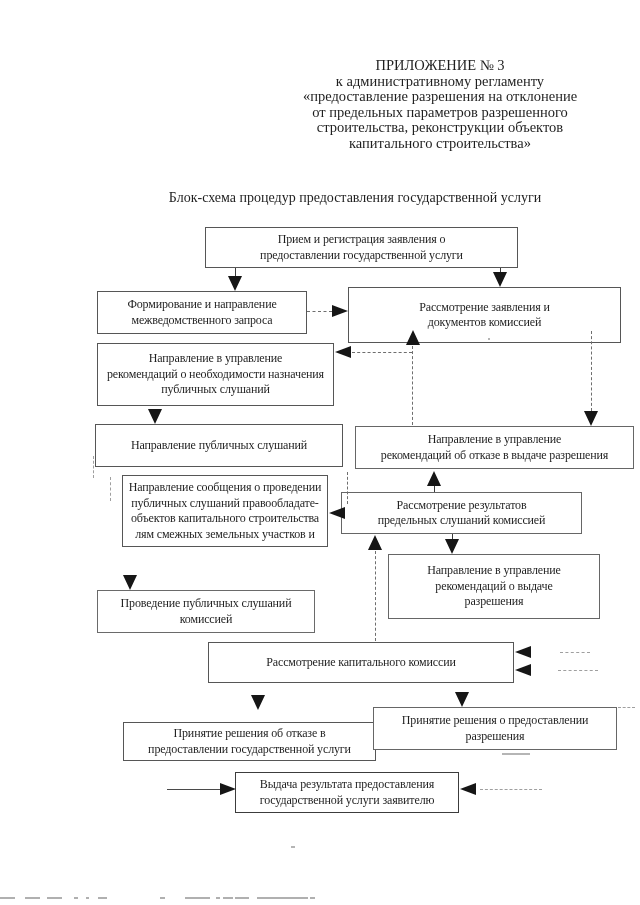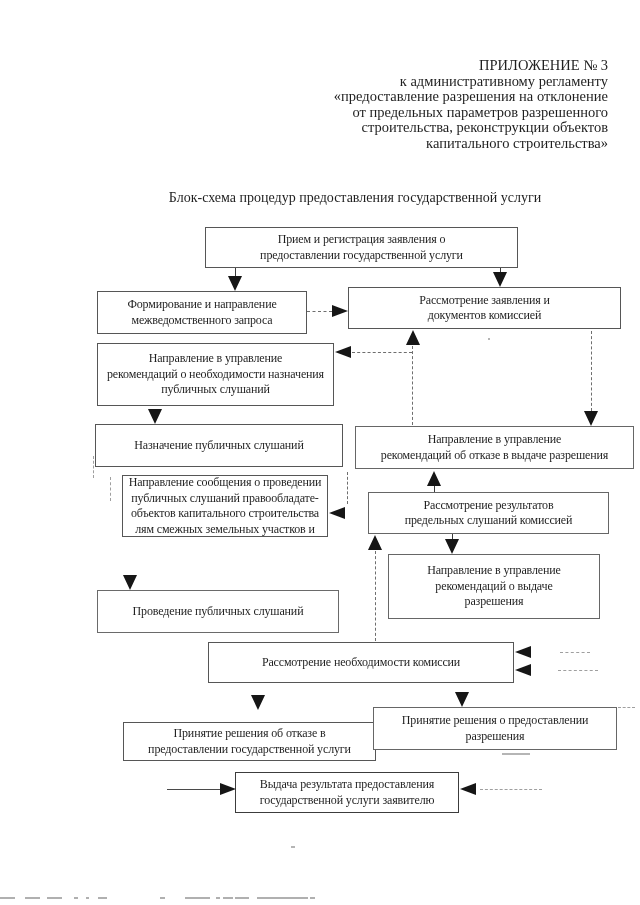--- a/index.html
+++ b/index.html
@@ -6,43 +6,43 @@
   .page{
     position:relative;width:640px;height:905px;background:#ffffff;
     font-family:"Liberation Serif","DejaVu Serif",serif;color:#1f1f1f;
     overflow:hidden;margin:0 auto;
   }
   
   .hdr{
     position:absolute;left:272px;top:58px;width:336px;
     text-align:center;font-size:14.5px;line-height:15.5px;
   }
-  .hdr span{display:block;text-align:right;}
+  .hdr span{display:block;}
   
   .ttl{
     position:absolute;left:100px;top:190px;width:510px;
     text-align:center;font-size:14px;line-height:16px;
   }
   
   .node{
     position:absolute;box-sizing:border-box;border:1px solid #565656;
     display:flex;align-items:center;justify-content:center;
     text-align:center;font-size:12px;line-height:15.5px;
     letter-spacing:-0.15px;padding:1px 3px;background:#fff;
   }
   .node .tx span{display:block;white-space:nowrap;}
   .n1 {left:205px;top:227px;width:313px;height:41px;}
   .n2 {left:97px; top:291px;width:210px;height:43px;}
-  .n3 {left:348px;top:287px;width:273px;height:42px;}
+  .n3 {left:348px;top:287px;width:273px;height:56px;}
   .n4 {left:97px; top:343px;width:237px;height:63px;}
   .n5 {left:95px; top:424px;width:248px;height:43px;}
   .n6 {left:355px;top:426px;width:279px;height:43px;border-color:#666;}
-  .n7 {left:122px;top:475px;width:206px;height:62px;}
-  .n8 {left:368px;top:492px;width:241px;height:42px;border-color:#666;}
-  .n9 {left:97px; top:590px;width:242px;height:43px;border-color:#6a6a6a;}
+  .n7 {left:122px;top:475px;width:206px;height:72px;}
+  .n8 {left:341px;top:492px;width:241px;height:42px;border-color:#666;}
+  .n9 {left:97px; top:590px;width:218px;height:43px;border-color:#6a6a6a;}
   .n10{left:388px;top:554px;width:212px;height:65px;border-color:#666;}
   .n11{left:208px;top:642px;width:306px;height:41px;}
   .n12{left:123px;top:722px;width:253px;height:39px;}
   .n13{left:373px;top:707px;width:244px;height:43px;border-color:#666;}
   .n14{left:235px;top:772px;width:224px;height:41px;border-color:#3c3c3c;}
   
   .td,.tu,.tl,.tr{position:absolute;width:0;height:0;}
   .td{border-left:7px solid transparent;border-right:7px solid transparent;border-top:15px solid #161616;}
   .tu{border-left:7px solid transparent;border-right:7px solid transparent;border-bottom:15px solid #161616;}
   .tl{border-top:6px solid transparent;border-bottom:6px solid transparent;border-right:16px solid #161616;}
@@ -96,21 +96,21 @@
   <div class="node n4">
       <div class="tx">
     <span>Направление в управление</span>
     <span>рекомендаций о необходимости назначения</span>
     <span>публичных слушаний</span>
   </div>
     </div>
 
   <div class="node n5">
       <div class="tx">
-    <span>Назначение публичных слушаний</span>
+    <span>Направление публичных слушаний</span>
   </div>
     </div>
 
   <div class="node n6">
       <div class="tx">
     <span>Направление в управление</span>
     <span>рекомендаций об отказе в выдаче разрешения</span>
   </div>
     </div>
 
@@ -126,34 +126,35 @@
   <div class="node n8">
       <div class="tx">
     <span>Рассмотрение результатов</span>
     <span>предельных слушаний комиссией</span>
   </div>
     </div>
 
   <div class="node n9">
       <div class="tx">
     <span>Проведение публичных слушаний</span>
+    <span>комиссией</span>
   </div>
     </div>
 
   <div class="node n10">
       <div class="tx">
     <span>Направление в управление</span>
     <span>рекомендаций о выдаче</span>
     <span>разрешения</span>
   </div>
     </div>
 
   <div class="node n11">
       <div class="tx">
-    <span>Рассмотрение необходимости комиссии</span>
+    <span>Рассмотрение капитального комиссии</span>
   </div>
     </div>
 
   <div class="node n12">
       <div class="tx">
     <span>Принятие решения об отказе в</span>
     <span>предоставлении государственной услуги</span>
   </div>
     </div>
 

